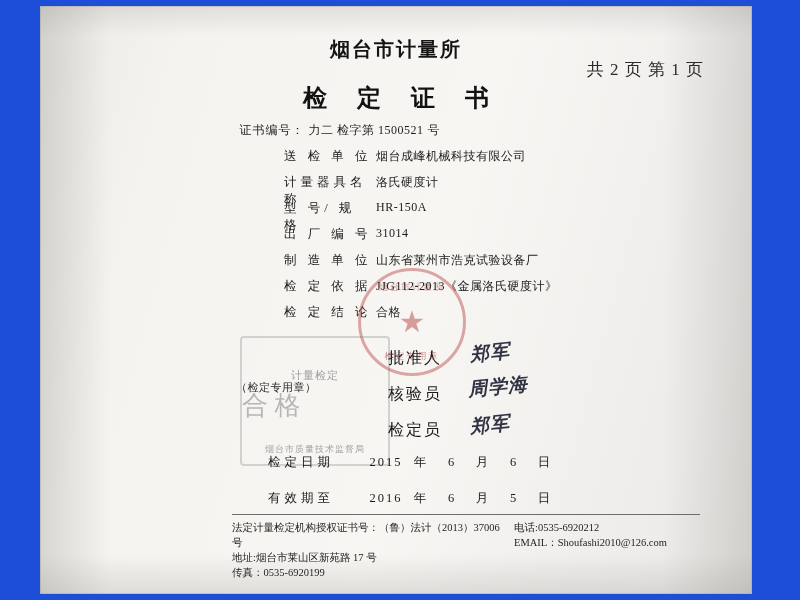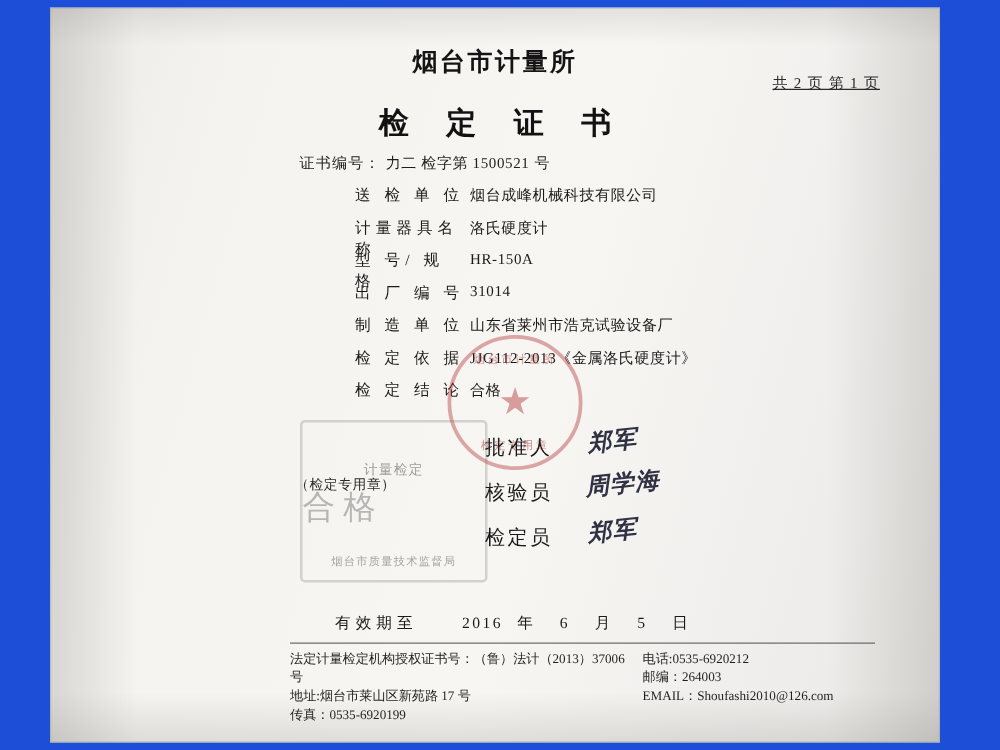--- a/index.html
+++ b/index.html
@@ -68,24 +68,23 @@
     text-align: center;
     font-size: 20px;
     font-weight: bold;
     letter-spacing: 2px;
     color: #141414;
   }
   #page-count {
     position: absolute;
     right: 48px;
     top: 52px;
-    font-size: 12px;
+    font-size: 17px;
     letter-spacing: 1px;
     color: #2a2a2a;
-    text-decoration: underline;
   }
   #doc-title {
     position: absolute;
     left: 0;
     top: 76px;
     width: 712px;
     text-align: center;
     font-size: 24px;
     font-weight: bold;
     letter-spacing: 12px;
@@ -333,34 +332,36 @@
       <div class="sign-row" style="top:378px">
         <span>核验员</span>
       </div>
       <div class="sign-name" style="left:428px; top:368px">周学海</div>
 
       <div class="sign-row" style="top:414px">
         <span>检定员</span>
       </div>
       <div class="sign-name" style="left:430px; top:406px">郑军</div>
 
+      <div class="date-row" style="top:448px">
+        <span class="lbl">检定日期</span><span class="y">2015</span><span class="u">年</span><span class="m">6</span><span class="u">月</span><span class="d">6</span><span class="u">日</span>
+      </div>
 
       <div class="date-row" style="top:484px">
         <span class="lbl">有效期至</span><span class="y">2016</span><span class="u">年</span><span class="m">6</span><span class="u">月</span><span class="d">5</span><span class="u">日</span>
       </div>
 
       <div id="footer-rule"></div>
       <div id="footer">
         <div class="left">
           <div>法定计量检定机构授权证书号：（鲁）法计（2013）37006 号</div>
           <div>地址:烟台市莱山区新苑路 17 号</div>
           <div>传真：0535-6920199</div>
         </div>
         <div class="right">
           <div>电话:0535-6920212</div>
-          <div>邮编：264003</div>
           <div>EMAIL：Shoufashi2010@126.com</div>
         </div>
       </div>
 
     </div>
   </div>
 </div>
 
 </body></html>

